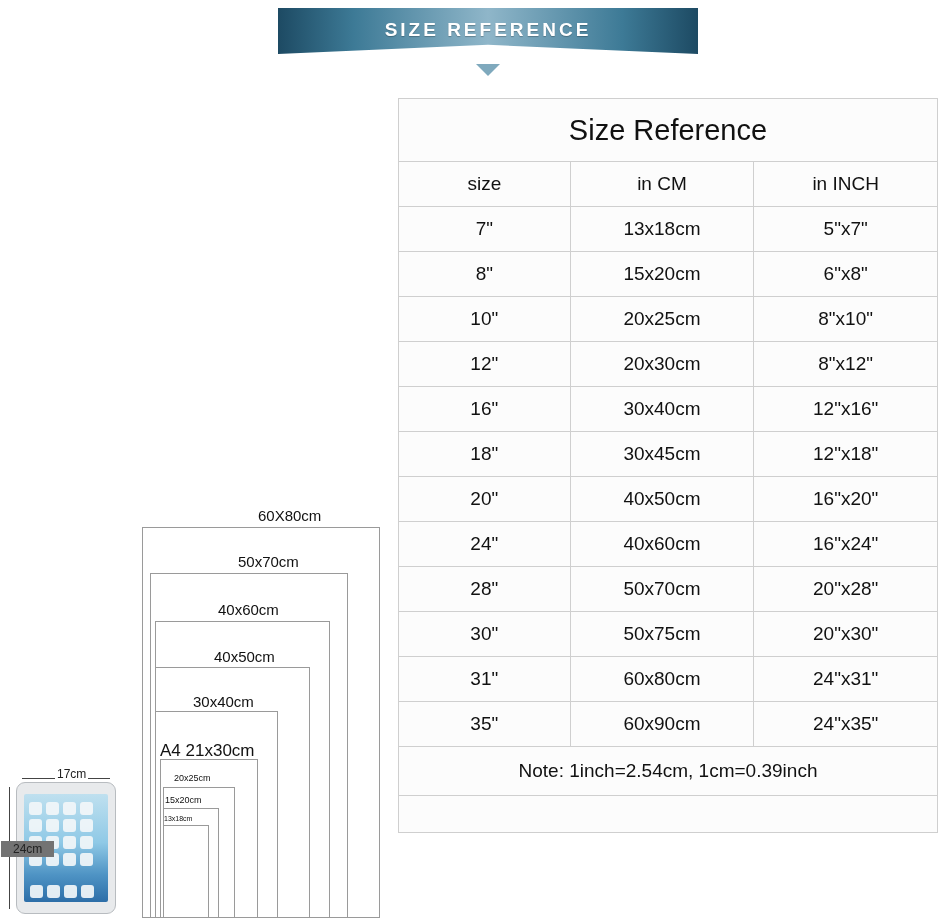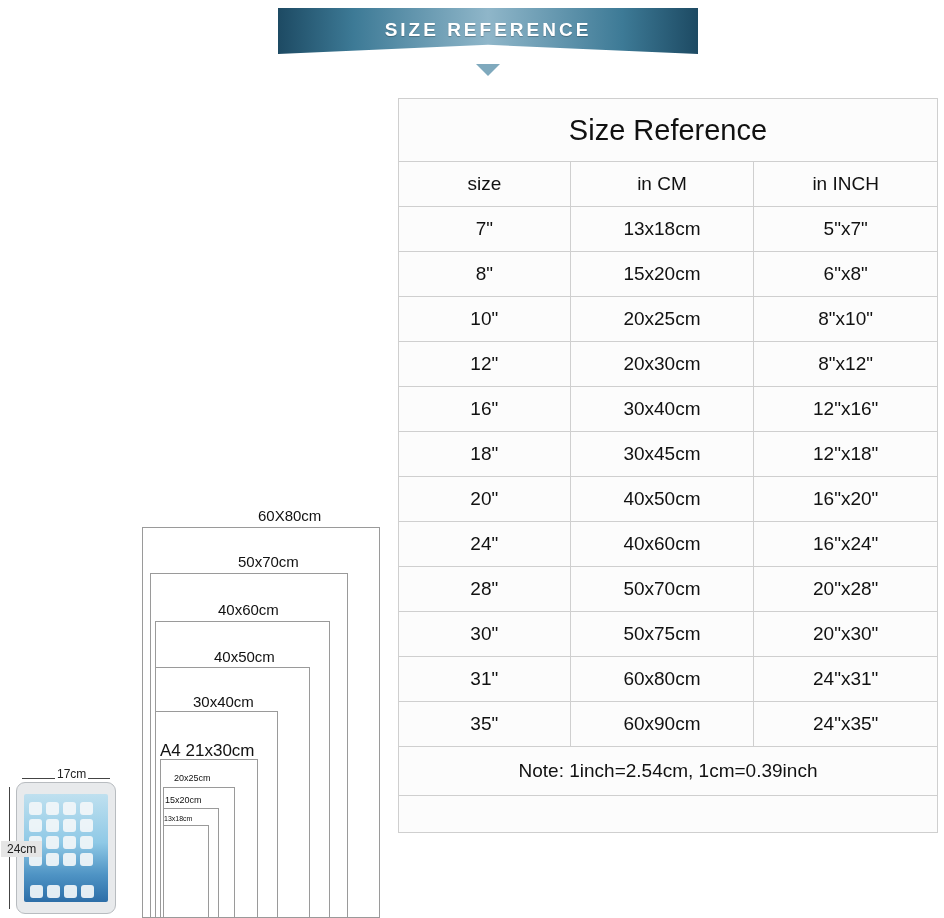--- a/index.html
+++ b/index.html
@@ -326,14 +326,14 @@
         <div class="app-icon"></div>
         <div class="app-icon"></div>
       </div>
     </div>
   </div>
 
   <div class="dim-line" style="left:22px; top:283px; width:88px; height:1px;"></div>
   <div class="tablet-dim" style="left:55px; top:272px; background:#fff; padding:0 2px;">17cm</div>
 
   <div class="dim-line" style="left:9px; top:292px; width:1px; height:122px;"></div>
-  <div class="tablet-dim" style="left:1px; top:346px; background:#e5e5e5; padding:1px 6px;">24cm</div>
+  <div class="tablet-dim" style="left:1px; top:346px; background:#737373; padding:1px 12px;">24cm</div>
 </div>
 
 </body></html>

